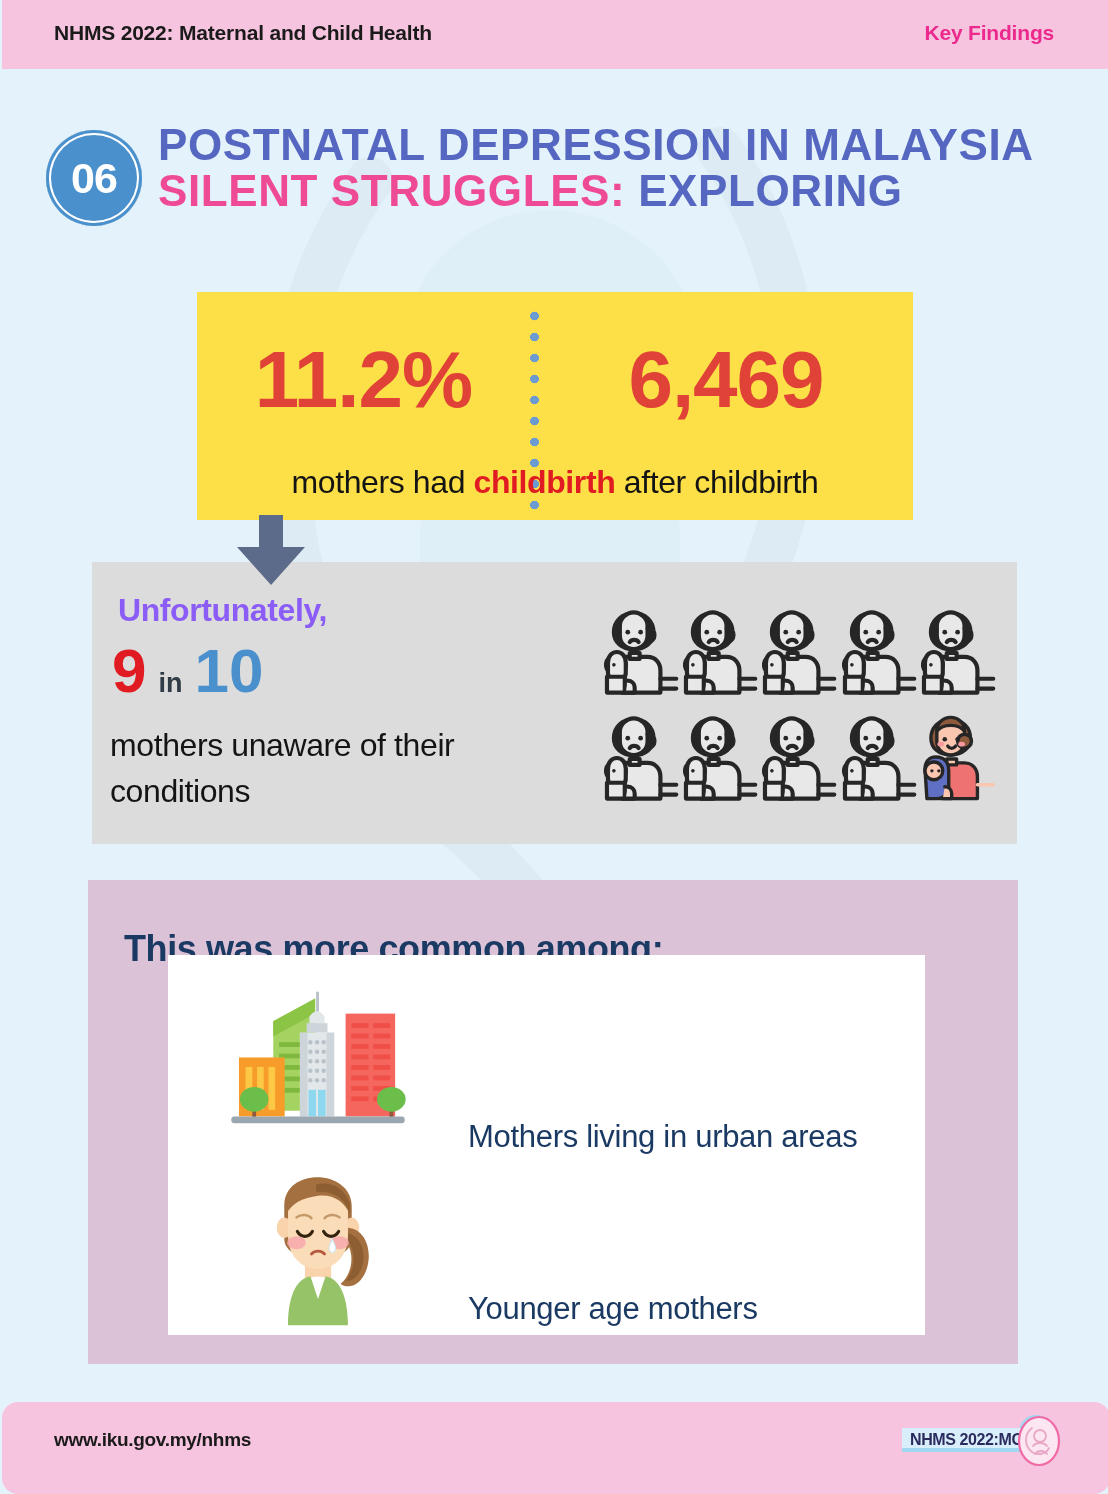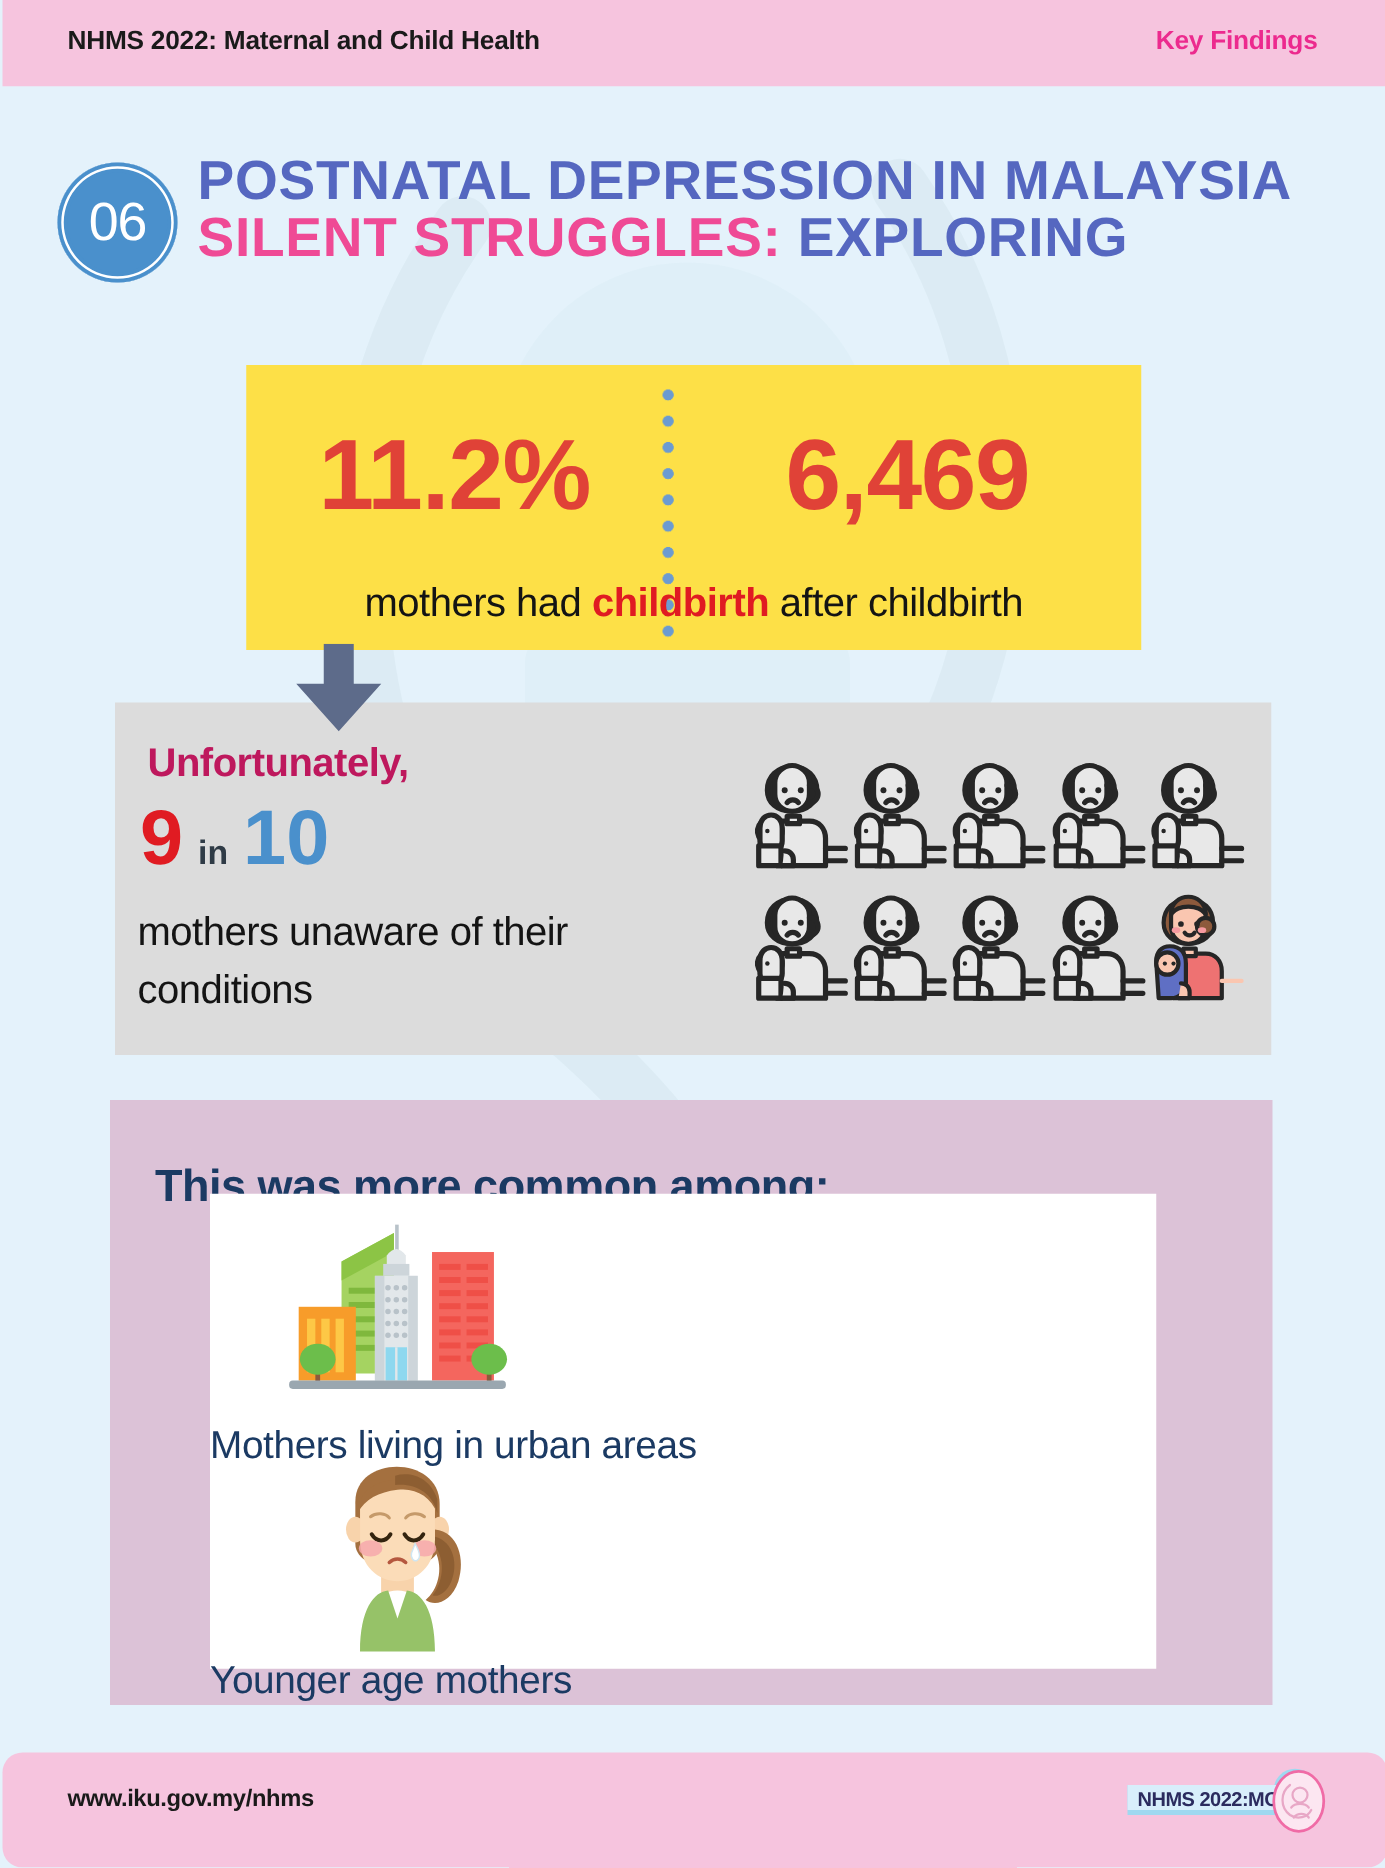--- a/index.html
+++ b/index.html
@@ -91,21 +91,21 @@
     border-radius: 50%;
     background: #4a90cc;
     box-shadow: 0 0 0 3px #4a90cc inset, 0 0 0 5px #ffffff inset, 0 0 0 8px #4a90cc inset;
     display: flex;
     align-items: center;
     justify-content: center;
   }
   .badge span {
     color: #ffffff;
     font-size: 43px;
-    font-weight: normal;
+    font-weight: bold;
     letter-spacing: -1px;
     line-height: 1;
   }
   .headline {
     position: absolute;
     left: 158px;
     top: 10px;
     width: 910px;
     line-height: 1.04;
   }
@@ -181,21 +181,21 @@
     height: 282px;
     background: #dcdcdc;
     z-index: 2;
   }
   .unfortunately {
     position: absolute;
     left: 118px;
     top: 592px;
     font-size: 32px;
     font-weight: bold;
-    color: #be185d;
+    color: #8b5cf6;
     letter-spacing: -0.4px;
     z-index: 3;
   }
   .ratio {
     position: absolute;
     left: 112px;
     top: 640px;
     z-index: 3;
     display: flex;
     align-items: baseline;
@@ -257,22 +257,21 @@
     width: 757px;
     height: 380px;
     background: #ffffff;
     z-index: 3;
   }
   .card-row {
     position: absolute;
     left: 0;
     width: 757px;
     display: flex;
-    align-items: flex-start;
-    flex-direction: column;
+    align-items: flex-end;
   }
   .row-city { top: 18px; height: 185px; }
   .row-woman { top: 190px; height: 185px; }
   .row-icon {
     width: 300px;
     height: 100%;
     display: flex;
     align-items: center;
     justify-content: center;
   }

